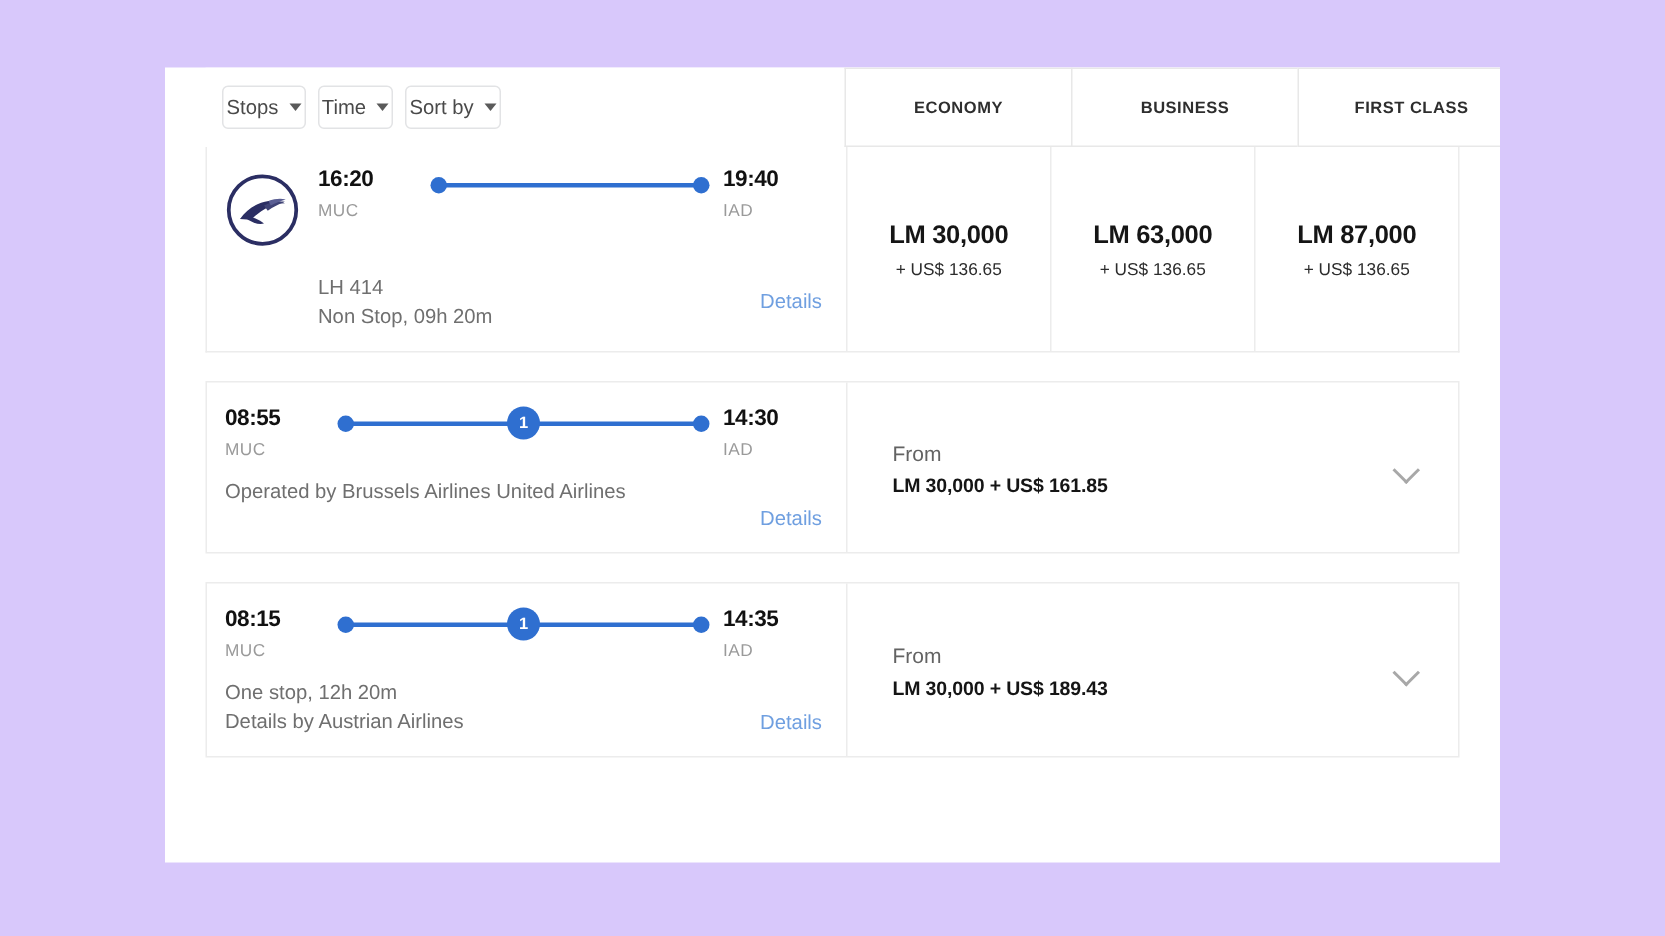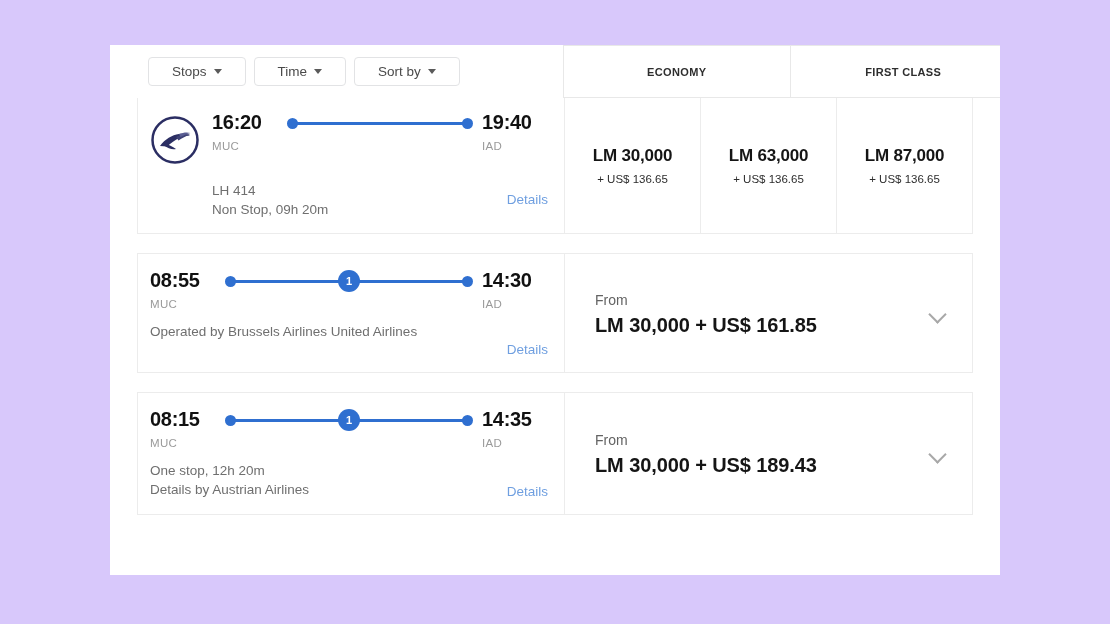--- a/index.html
+++ b/index.html
@@ -46,21 +46,21 @@
     gap: 8px;
     width: 426px;
     padding-left: 11px;
   }
 
   .filter-btn {
     display: inline-flex;
     align-items: center;
     gap: 7px;
     height: 29px;
-    padding: 0 23px;
+    padding: 0 2px;
     border: 1px solid #e2e3e5;
     border-radius: 4px;
     background: #fff;
     color: #4a4a4a;
     font-size: 13.5px;
     line-height: 1;
     cursor: pointer;
     white-space: nowrap;
   }
   .caret {
@@ -113,21 +113,21 @@
   }
 
   .logo-wrap {
     width: 62px;
     flex: 0 0 62px;
     padding-top: 3px;
   }
 
   .time-block { width: 66px; flex: 0 0 66px; }
   .time {
-    font-size: 20px;
+    font-size: 15px;
     font-weight: 700;
     color: #111;
     letter-spacing: -0.3px;
     line-height: 1.05;
   }
   .airport {
     margin-top: 7px;
     font-size: 11.5px;
     color: #9a9a9a;
     letter-spacing: 0.3px;
@@ -225,21 +225,21 @@
     justify-content: space-between;
     padding: 0 26px 0 30px;
     border-left: 1px solid #ececec;
   }
   .from-label {
     font-size: 14px;
     color: #636363;
     line-height: 1.55;
   }
   .from-price {
-    font-size: 20px;
+    font-size: 13px;
     font-weight: 700;
     color: #151515;
     letter-spacing: -0.1px;
     margin-top: 2px;
   }
   .chev {
     width: 17px; height: 10px;
     position: relative;
     cursor: pointer;
   }
@@ -269,20 +269,21 @@
           <span>Time</span>
           <span class="caret"></span>
         </button>
         <button class="filter-btn">
           <span>Sort by</span>
           <span class="caret"></span>
         </button>
       </div>
       <div class="class-heads">
         <div class="class-head">ECONOMY</div>
+        <div class="class-head">BUSINESS</div>
         <div class="class-head">FIRST CLASS</div>
       </div>
     </div>
 
     <div class="cards">
 
       <div class="card first">
         <div class="flight-side">
           <div class="flight-top">
             <div class="logo-wrap">

